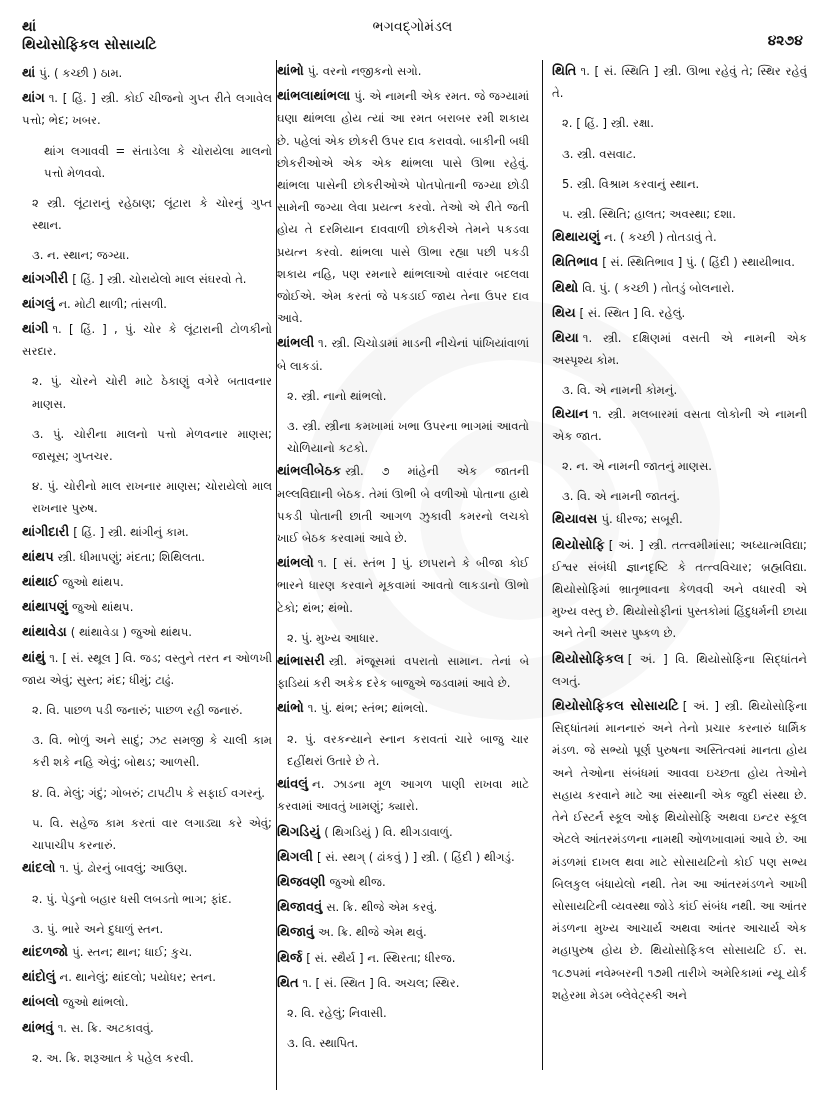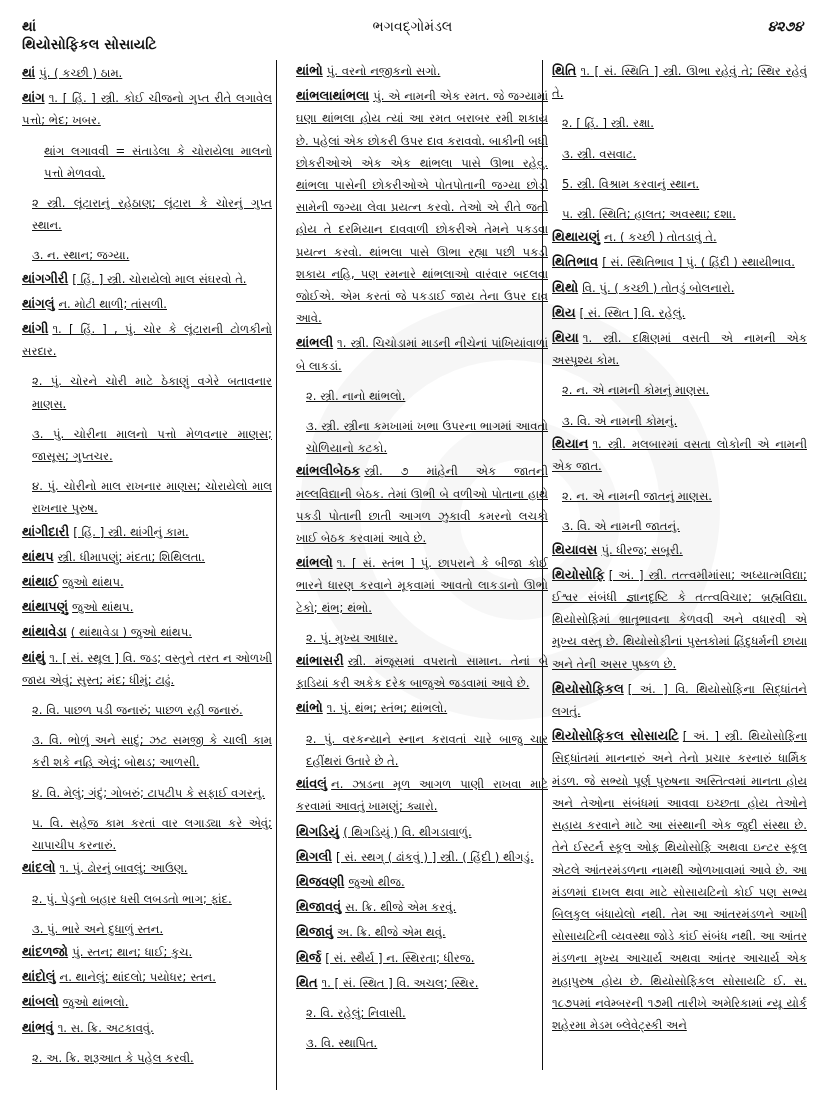--- a/index.html
+++ b/index.html
@@ -5,25 +5,25 @@
   html, body { margin: 0; padding: 0; background: #ffffff; }
   body { width: 825px; height: 1094px; position: relative; overflow: hidden;
          font-family: "DejaVu Sans", sans-serif; color: #111; }
   .watermark { position: absolute; left: 300px; top: 300px; width: 420px; height: 420px;
                border-radius: 50%; border: 60px solid rgba(0,0,0,0.035); box-sizing: border-box; pointer-events: none; }
   .watermark2 { position: absolute; left: 420px; top: 420px; width: 200px; height: 200px;
                border-radius: 50%; border: 40px solid rgba(0,0,0,0.03); box-sizing: border-box; pointer-events: none; }
   .header { position: absolute; top: 18px; left: 22px; right: 22px; height: 22px; }
   .header .left-guide { position: absolute; left: 0; top: 0; font-size: 14px; font-weight: bold; }
   .header .title { position: absolute; left: 0; right: 0; text-align: center; top: 0; font-size: 14px; font-weight: normal; }
-  .header .page-num { position: absolute; right: 0; top: 0; font-size: 14px; font-weight: bold; font-style: italic; }
+  .header .page-num { position: absolute; right: 0; top: 14px; font-size: 14px; font-weight: bold; }
   .subguide { position: absolute; top: 36px; left: 22px; font-size: 14px; font-weight: bold; }
-  .col { position: absolute; top: 60px; bottom: 20px; overflow: hidden; font-size: 11.6px; line-height: 22.2px; text-decoration: underline; }
+  .col { position: absolute; top: 60px; bottom: 20px; overflow: hidden; font-size: 11.6px; line-height: 22.2px; }
   .col1 { left: 22px; width: 250px; top: 62px; }
-  .col2 { left: 296px; width: 252px; }
+  .col2 { left: 277px; width: 252px; }
   .col3 { left: 552px; width: 255px; }
   .divider { position: absolute; top: 60px; width: 1px; background: #111; }
   .d1 { left: 276px; height: 1030px; }
   .d2 { left: 542px; height: 1010px; }
   .entry { margin: 0 0 3px 0; text-align: justify; }
   .entry .hw { font-weight: bold; font-size: 13px; margin-right: 4px; }
   .entry .body { }
   .sense { padding-left: 10px; margin: 8px 0 1px 0; text-align: justify; }
   .sense.indent { padding-left: 22px; }
 </style>
@@ -103,21 +103,20 @@
     <div class="entry"><span class="hw">થિતિ</span><span class="body">૧. [ સં. સ્થિતિ ] સ્ત્રી. ઊભા રહેવું તે; સ્થિર રહેવું તે.</span></div>
     <div class="sense">૨. [ હિં. ] સ્ત્રી. રક્ષા.</div>
     <div class="sense">૩. સ્ત્રી. વસવાટ.</div>
     <div class="sense">5. સ્ત્રી. વિશ્રામ કરવાનું સ્થાન.</div>
     <div class="sense">૫. સ્ત્રી. સ્થિતિ; હાલત; અવસ્થા; દશા.</div>
     <div class="entry"><span class="hw">થિથાયણું</span><span class="body">ન. ( કચ્છી ) તોતડાવું તે.</span></div>
     <div class="entry"><span class="hw">થિતિભાવ</span><span class="body">[ સં. સ્થિતિભાવ ] પું. ( હિંદી ) સ્થાયીભાવ.</span></div>
     <div class="entry"><span class="hw">થિથો</span><span class="body">વિ. પું. ( કચ્છી ) તોતડું બોલનારો.</span></div>
     <div class="entry"><span class="hw">થિય</span><span class="body">[ સં. સ્થિત ] વિ. રહેલું.</span></div>
     <div class="entry"><span class="hw">થિયા</span><span class="body">૧. સ્ત્રી. દક્ષિણમાં વસતી એ નામની એક અસ્પૃશ્ય કોમ.</span></div>
-    <div class="sense">૨. ન. એ નામની કોમનું માણસ.</div>
     <div class="sense">૩. વિ. એ નામની કોમનું.</div>
     <div class="entry"><span class="hw">થિયાન</span><span class="body">૧. સ્ત્રી. મલબારમાં વસતા લોકોની એ નામની એક જાત.</span></div>
     <div class="sense">૨. ન. એ નામની જાતનું માણસ.</div>
     <div class="sense">૩. વિ. એ નામની જાતનું.</div>
     <div class="entry"><span class="hw">થિયાવસ</span><span class="body">પું. ધીરજ; સબૂરી.</span></div>
     <div class="entry"><span class="hw">થિયોસોફિ</span><span class="body">[ અં. ] સ્ત્રી. તત્ત્વમીમાંસા; અધ્યાત્મવિદ્યા; ઈશ્વર સંબંધી જ્ઞાનદૃષ્ટિ કે તત્ત્વવિચાર; બ્રહ્મવિદ્યા. થિયોસોફિમાં ભ્રાતૃભાવના કેળવવી અને વધારવી એ મુખ્ય વસ્તુ છે. થિયોસોફીનાં પુસ્તકોમાં હિંદુધર્મની છાયા અને તેની અસર પુષ્કળ છે.</span></div>
     <div class="entry"><span class="hw">થિયોસોફિકલ</span><span class="body">[ અં. ] વિ. થિયોસોફિના સિદ્ધાંતને લગતું.</span></div>
     <div class="entry"><span class="hw">થિયોસોફિકલ સોસાયટિ</span><span class="body">[ અં. ] સ્ત્રી. થિયોસોફિના સિદ્ધાંતમાં માનનારું અને તેનો પ્રચાર કરનારું ધાર્મિક મંડળ. જે સભ્યો પૂર્ણ પુરુષના અસ્તિત્વમાં માનતા હોય અને તેઓના સંબંધમાં આવવા ઇચ્છતા હોય તેઓને સહાય કરવાને માટે આ સંસ્થાની એક જુદી સંસ્થા છે. તેને ઈસ્ટર્ન સ્કૂલ ઓફ થિયોસોફિ અથવા ઇન્ટર સ્કૂલ એટલે આંતરમંડળના નામથી ઓળખાવામાં આવે છે. આ મંડળમાં દાખલ થવા માટે સોસાયટિનો કોઈ પણ સભ્ય બિલકુલ બંધાયેલો નથી. તેમ આ આંતરમંડળને આખી સોસાયટિની વ્યવસ્થા જોડે કાંઈ સંબંધ નથી. આ આંતર મંડળના મુખ્ય આચાર્ય અથવા આંતર આચાર્ય એક મહાપુરુષ હોય છે. થિયોસોફિકલ સોસાયટિ ઈ. સ. ૧૮૭૫માં નવેમ્બરની ૧૭મી તારીખે અમેરિકામાં ન્યૂ યોર્ક શહેરમા મેડમ બ્લેવેટ્સ્કી અને</span></div>
   </div>
 

